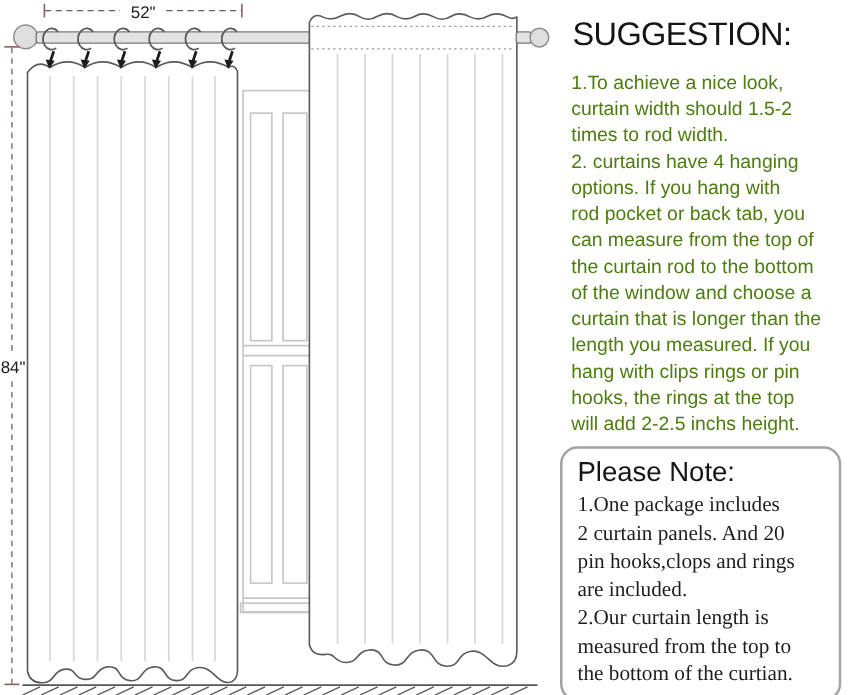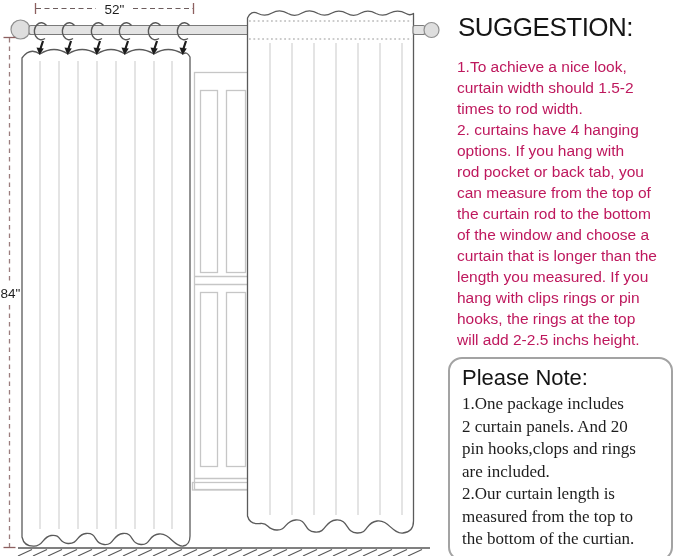--- a/index.html
+++ b/index.html
@@ -7,21 +7,21 @@
     position:relative;width:679px;height:556px;background:#ffffff;overflow:hidden;
     font-family:"Liberation Sans", sans-serif;color:#1d1d1d;
   }
   .diagram-svg{position:absolute;left:0;top:0;}
   .right-pane{position:absolute;left:448px;top:0;width:231px;}
   .sugg-title{
     margin:12px 0 13px 10px;font-size:26px;letter-spacing:-0.5px;color:#151515;
     white-space:nowrap;
   }
   .sugg-body{
-    margin:4px 0 0 9px;font-size:15.5px;line-height:21px;color:#be185d;
+    margin:4px 0 0 9px;font-size:15.5px;line-height:21px;color:#4d7c0f;
     white-space:pre-line;
   }
   .note-box{
     box-sizing:border-box;margin-top:7px;width:225px;
     border:2px solid #a3a3a3;border-radius:14px;background:#ffffff;
     padding:5px 10px 8px 12px;
   }
   .note-title{font-size:22px;line-height:27px;color:#151515;}
   .note-body{font-size:17px;line-height:22.5px;color:#1d1d1d;white-space:pre-line;margin-top:2px;font-family:Liberation Serif, serif;}
   svg text{font-family:"Liberation Sans", sans-serif;}

